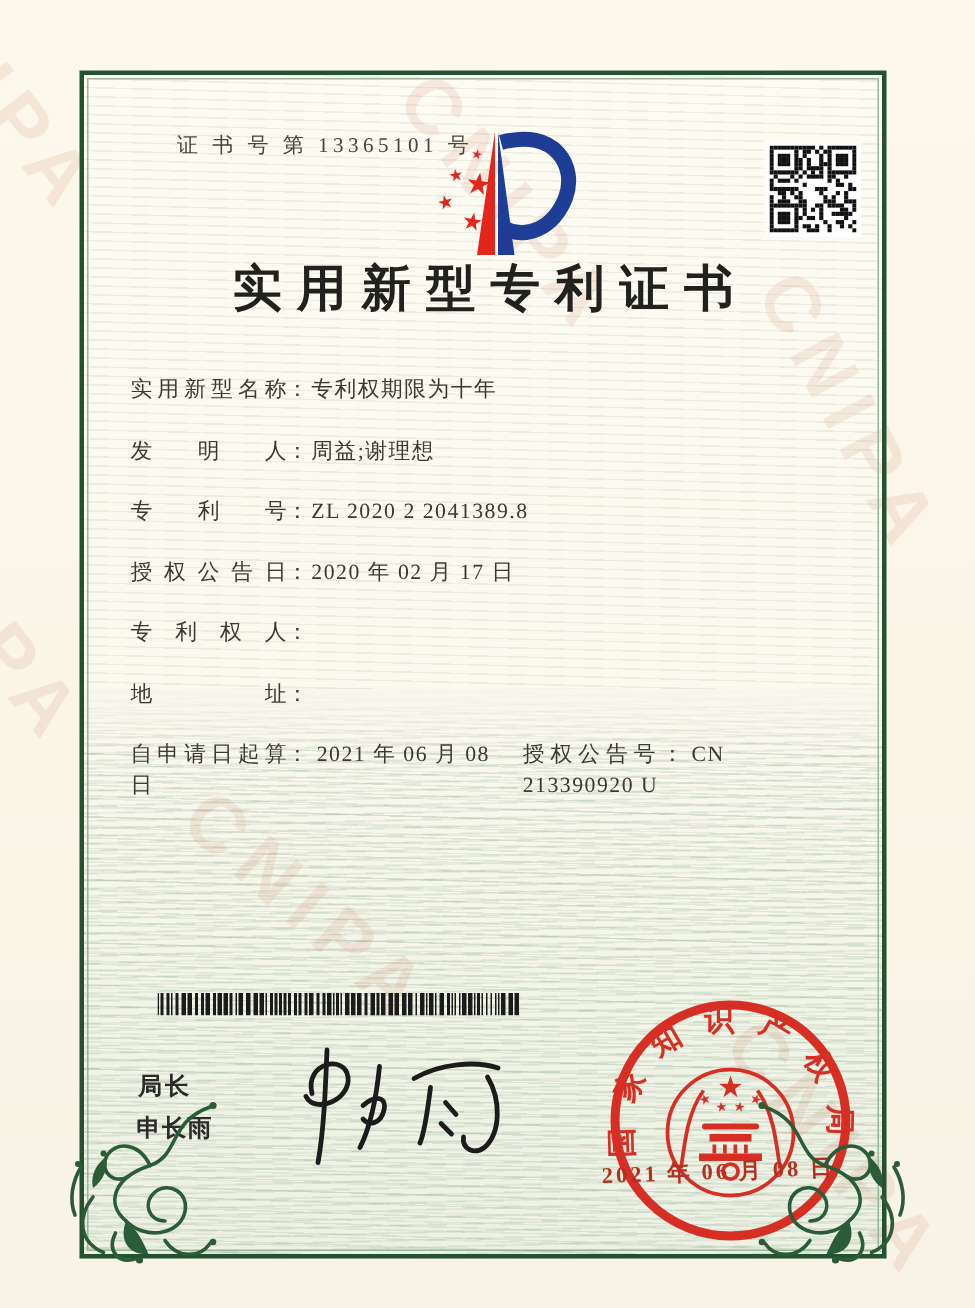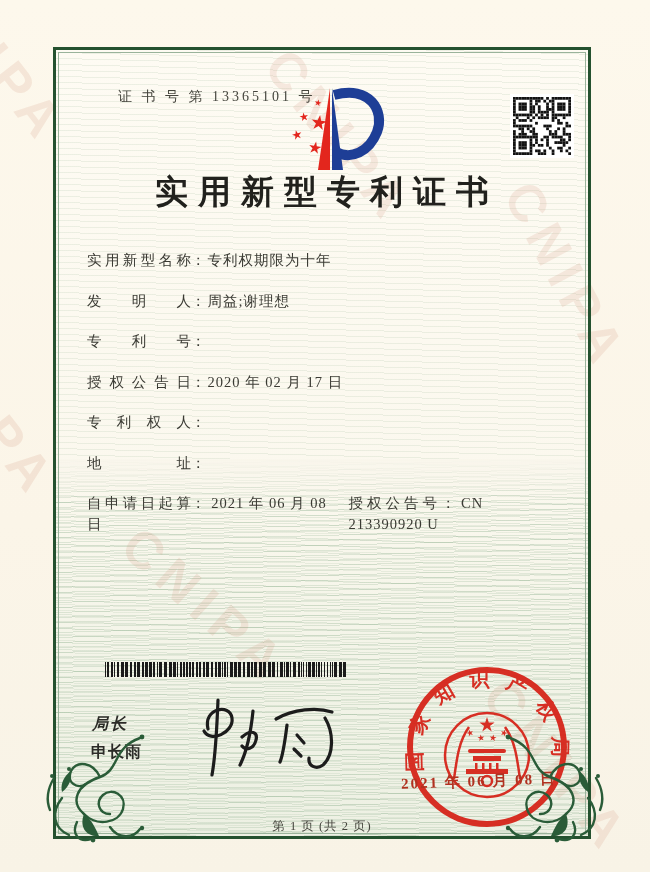--- a/index.html
+++ b/index.html
@@ -71,21 +71,21 @@
     font-size:15px; line-height:26px; color:#33332c;
     font-style:italic; text-align:justify; text-indent:2em;
   }
   .barcode{
     position:absolute; left:49px; top:612px; width:245px; height:15px;
     overflow:hidden; white-space:nowrap; font-size:0;
   }
   .barcode span{ display:inline-block; height:100%; background:#1b1b1b; }
   .sig-title{
     position:absolute; left:36px; top:664px; font-size:16px; font-weight:bold; color:#2b2b27;
-    font-family:"Liberation Sans","DejaVu Sans",sans-serif; letter-spacing:2px;font-style:italic;
+    font-family:"Liberation Sans","DejaVu Sans",sans-serif; letter-spacing:2px;
   }
   .sig-name{
     position:absolute; left:35px; top:692px; font-size:16px; font-weight:bold; color:#2b2b27;
     font-family:"Liberation Sans","DejaVu Sans",sans-serif; letter-spacing:1px;
   }
   .sig-script{ position:absolute; left:134px; top:645px; width:160px; height:86px; }
   .seal{ position:absolute; left:341px; top:607px; width:180px; height:180px; z-index:4; opacity:.95; }
   .seal-date{
     position:absolute; left:328px; top:722px; width:190px; z-index:5; text-align:center;
     font-size:15px; font-weight:bold; color:#b13120; letter-spacing:2px; transform:rotate(-2deg);
@@ -379,20 +379,21 @@
         <span class="fvalue">专利权期限为十年</span>
       </div>
       <div class="frow">
         <span class="flabel">发明人</span>
           <span class="fcolon">：</span>
         <span class="fvalue">周益;谢理想</span>
       </div>
       <div class="frow">
         <span class="flabel">专利号</span>
           <span class="fcolon">：</span>
+        <span class="fvalue">ZL 2020 2 2041389.8</span>
       </div>
       <div class="frow">
         <span class="flabel">授权公告日</span>
           <span class="fcolon">：</span>
         <span class="fvalue">2020 年 02 月 17 日</span>
       </div>
       <div class="frow">
         <span class="flabel">专利权人</span>
           <span class="fcolon">：</span>
       </div>
@@ -453,21 +454,20 @@
         <rect x="92" y="106" width="2.5" height="6" stroke="none"></rect>
         <rect x="99" y="106" width="2.5" height="6" stroke="none"></rect>
         <rect x="69" y="112" width="42" height="5" stroke="none"></rect>
         <circle cx="90" cy="124" r="5" fill="none" stroke-width="2.5"></circle>
         <path d="M57,122 C60,100 62,84 72,70" fill="none" stroke-width="2.5"></path>
         <path d="M123,122 C120,100 118,84 108,70" fill="none" stroke-width="2.5"></path>
       </g>
     </svg>
     <div class="seal-date">2021 年 06 月 08 日</div>
 
-    <div class="footer">第 1 页 (共 2 页)</div>
 
     <svg class="orn orn-left" viewBox="0 0 112 112">
       <g fill="none" stroke="#2a5c38" stroke-width="2.4" stroke-linecap="round">
         <path d="M100,6 C72,16 80,38 60,45 C36,53 30,70 44,82"></path>
         <path d="M60,45 C53,30 37,28 31,39 C26,50 37,58 46,52"></path>
         <path d="M44,82 C57,95 79,91 83,77 C87,63 72,55 63,63 C55,70 59,82 70,82"></path>
         <path d="M22,66 C11,80 13,96 29,103"></path>
         <path d="M37,90 C31,102 39,111 51,107"></path>
         <path d="M70,95 C78,107 93,107 100,97"></path>
         <path d="M14,46 C8,56 6,68 10,78"></path>

